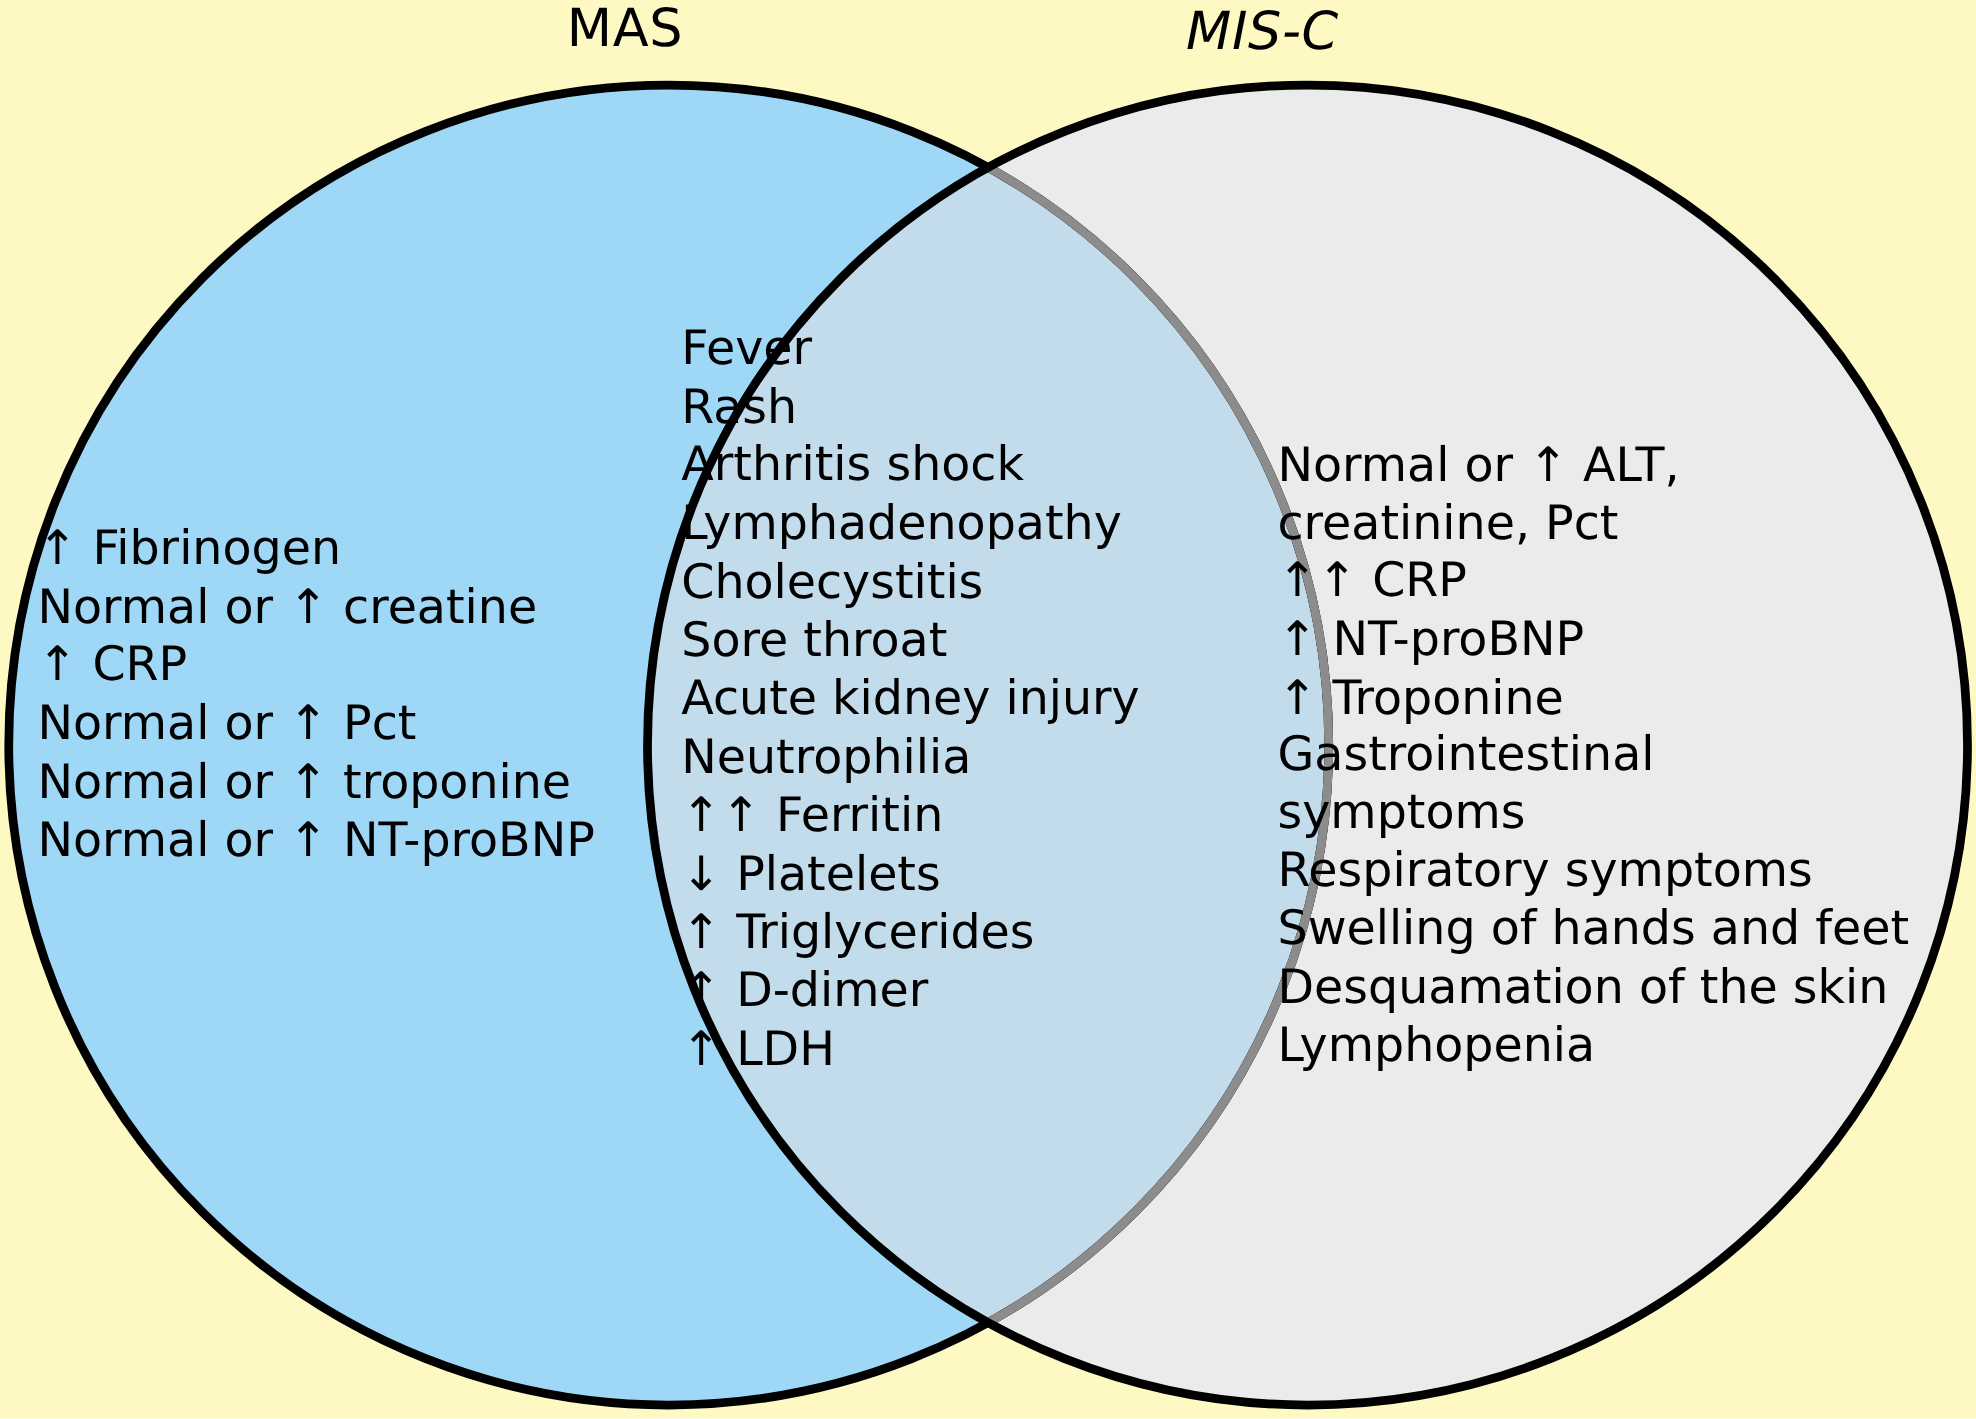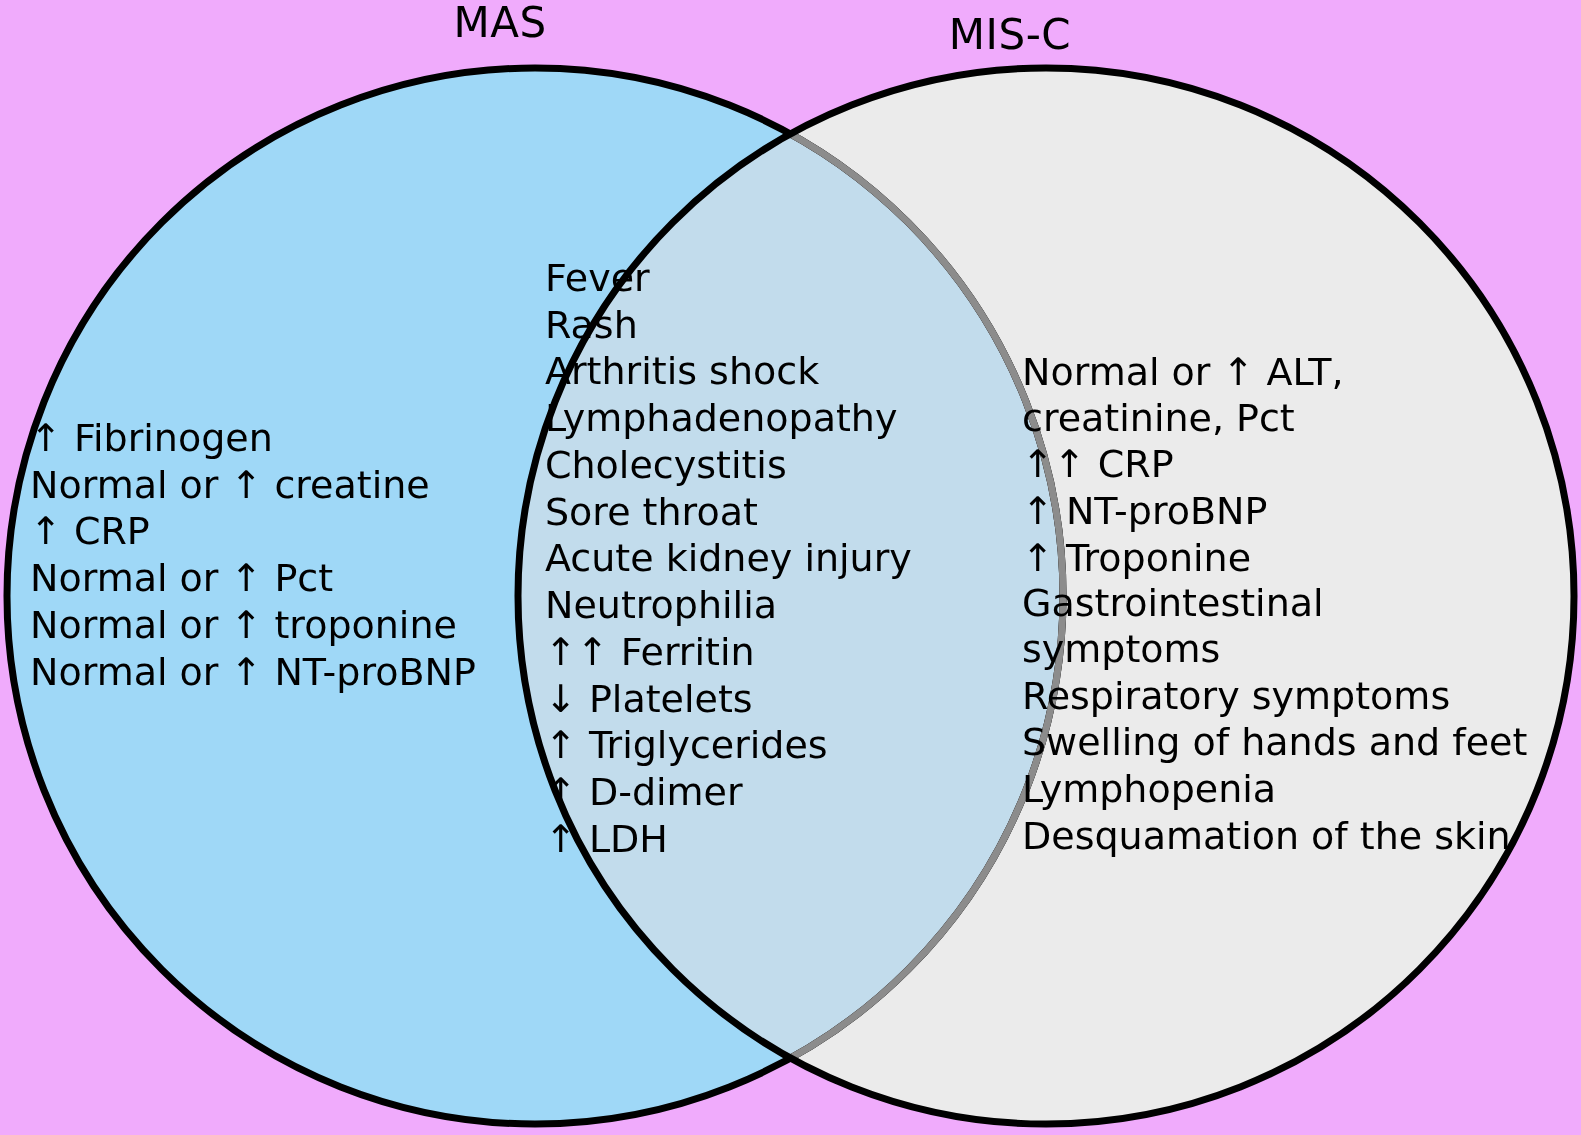--- a/index.html
+++ b/index.html
@@ -29,21 +29,21 @@
   .set-title {
     position: absolute;
     font-size: 42px;
     color: #000000;
     letter-spacing: 0.5px;
     white-space: nowrap;
     text-align: center;
     line-height: 1;
   }
   #title-mas { left: 370px; top: 2px; width: 260px; }
-  #title-misc { left: 880px; top: 14px; width: 260px; }
+  #title-misc { left: 880px; top: 4px; width: 260px; font-style: italic; }
 
   .item-list {
     position: absolute;
     text-align: left;
     color: #000000;
     font-size: 38px;
     line-height: 1.23;
     white-space: nowrap;
   }
   .item-list .list-item {
@@ -66,21 +66,21 @@
     top: 350px;
     width: 520px;
   }
   #list-misc-only .list-item.wrapped {
     line-height: 1.2;
   }
 </style>
 </head>
 <body>
 
-<div id="venn-figure" style="width: 1581px; height: 1135px; background: #f0abfc;">
+<div id="venn-figure" style="width: 1581px; height: 1135px; background: #fef9c3;">
 
   <svg id="venn-svg" viewBox="0 0 1581 1135" aria-hidden="true">
     <defs>
       <clipPath id="clip-mas">
         <circle cx="535" cy="596" r="528"></circle>
       </clipPath>
       <clipPath id="clip-misc">
         <circle cx="1046" cy="596" r="528"></circle>
       </clipPath>
     </defs>
@@ -138,17 +138,17 @@
   <div class="item-list" id="list-misc-only" style="color: rgb(0, 0, 0);">
     <span class="list-item wrapped">Normal or ↑ ALT,</span>
     <span class="list-item wrapped">creatinine, Pct</span>
     <span class="list-item">↑↑ CRP</span>
     <span class="list-item">↑ NT-proBNP</span>
     <span class="list-item">↑ Troponine</span>
     <span class="list-item wrapped">Gastrointestinal</span>
     <span class="list-item wrapped">symptoms</span>
     <span class="list-item">Respiratory symptoms</span>
     <span class="list-item">Swelling of hands and feet</span>
+    <span class="list-item">Desquamation of the skin</span>
     <span class="list-item">Lymphopenia</span>
-    <span class="list-item">Desquamation of the skin</span>
   </div>
 
 </div>
 
 </body></html>

